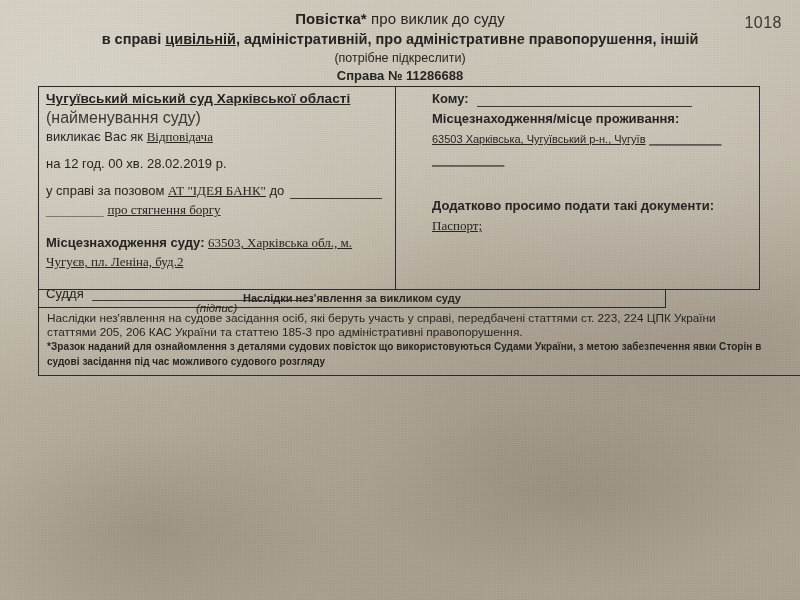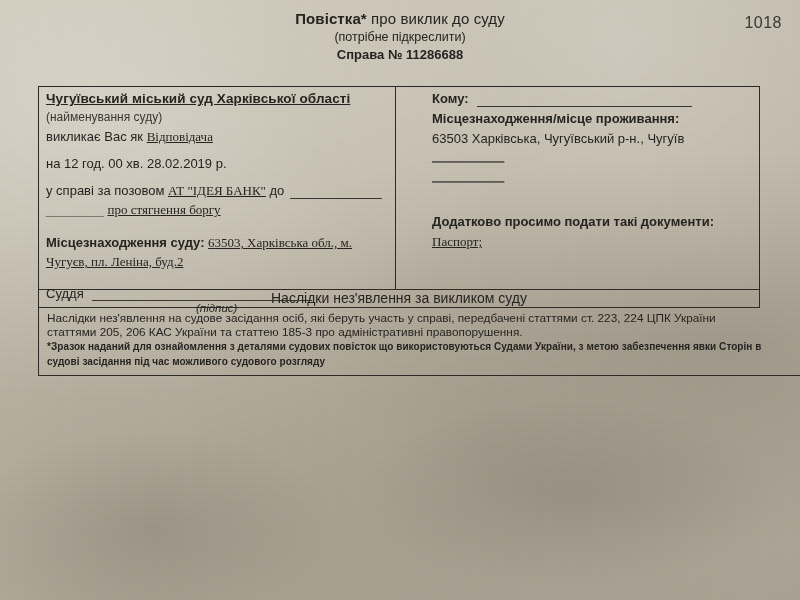--- a/index.html
+++ b/index.html
@@ -115,28 +115,28 @@
     left: 395px;
     top: 86px;
     width: 0;
     height: 204px;
     border-left: 1.4px solid #2c2a27;
   }
   .band {
     position: absolute;
     left: 38px;
     top: 290px;
-    width: 722px;
+    width: 628px;
     height: 18px;
     border: 1.4px solid #2c2a27;
     border-top: none;
     box-sizing: border-box;
     text-align: center;
-    font-size: 14px;
-    font-weight: normal;
+    font-size: 11px;
+    font-weight: bold;
     line-height: 16px;
   }
   .bottom-box {
     position: absolute;
     left: 38px;
     top: 308px;
     width: 782px;
     height: 68px;
     border: 1.4px solid #2c2a27;
     border-top: none;
@@ -163,21 +163,21 @@
     margin-bottom: 2px;
     white-space: nowrap;
   }
   .court-name {
     font-size: 13.5px;
     font-weight: bold;
     text-decoration: underline;
     letter-spacing: 0.1px;
   }
   .hint {
-    font-size: 12px;
+    font-size: 16px;
     color: #3a3835;
   }
   .under {
     text-decoration: underline;
     font-family: Liberation Serif, serif;
   }
   .faded {
     color: #6d6a62;
     text-decoration-color: #55524b;
   }
@@ -223,21 +223,22 @@
   }
 
   .rb-line {
     font-size: 13px;
     line-height: 17px;
     margin-bottom: 3px;
     padding-left: 28px;
   }
   .rb-line.b { font-weight: bold; }
   .addr {
-    font-size: 13px;
+    text-decoration: underline;
+    font-size: 11px;
     text-align: right;
   }
   .addr-frag {
     color: #5f5c55;
     text-decoration: underline;
   }
   .blankline {
     display: inline-block;
     width: 230px;
     border-bottom: 1px solid #3a3835;
@@ -254,20 +255,23 @@
   <div class="smudge-b"></div>
 
   <div class="doc">
 
     <div class="corner-number">1018</div>
 
     <div class="title-block">
       <div class="title-line1">
         <span>Повістка*</span><span class="thin"> про виклик до суду</span>
       </div>
+      <div class="title-line2">
+        <span>в справі </span><span class="u">цивільній</span><span>, адміністративній, про адміністративне правопорушення, іншій</span>
+      </div>
       <div class="title-line3">(потрібне підкреслити)</div>
       <div class="title-line4">
         <span>Справа № </span><span>11286688</span>
       </div>
     </div>
 
     <div class="frame"></div>
     <div class="vsplit"></div>
 
     <div class="left-col">

